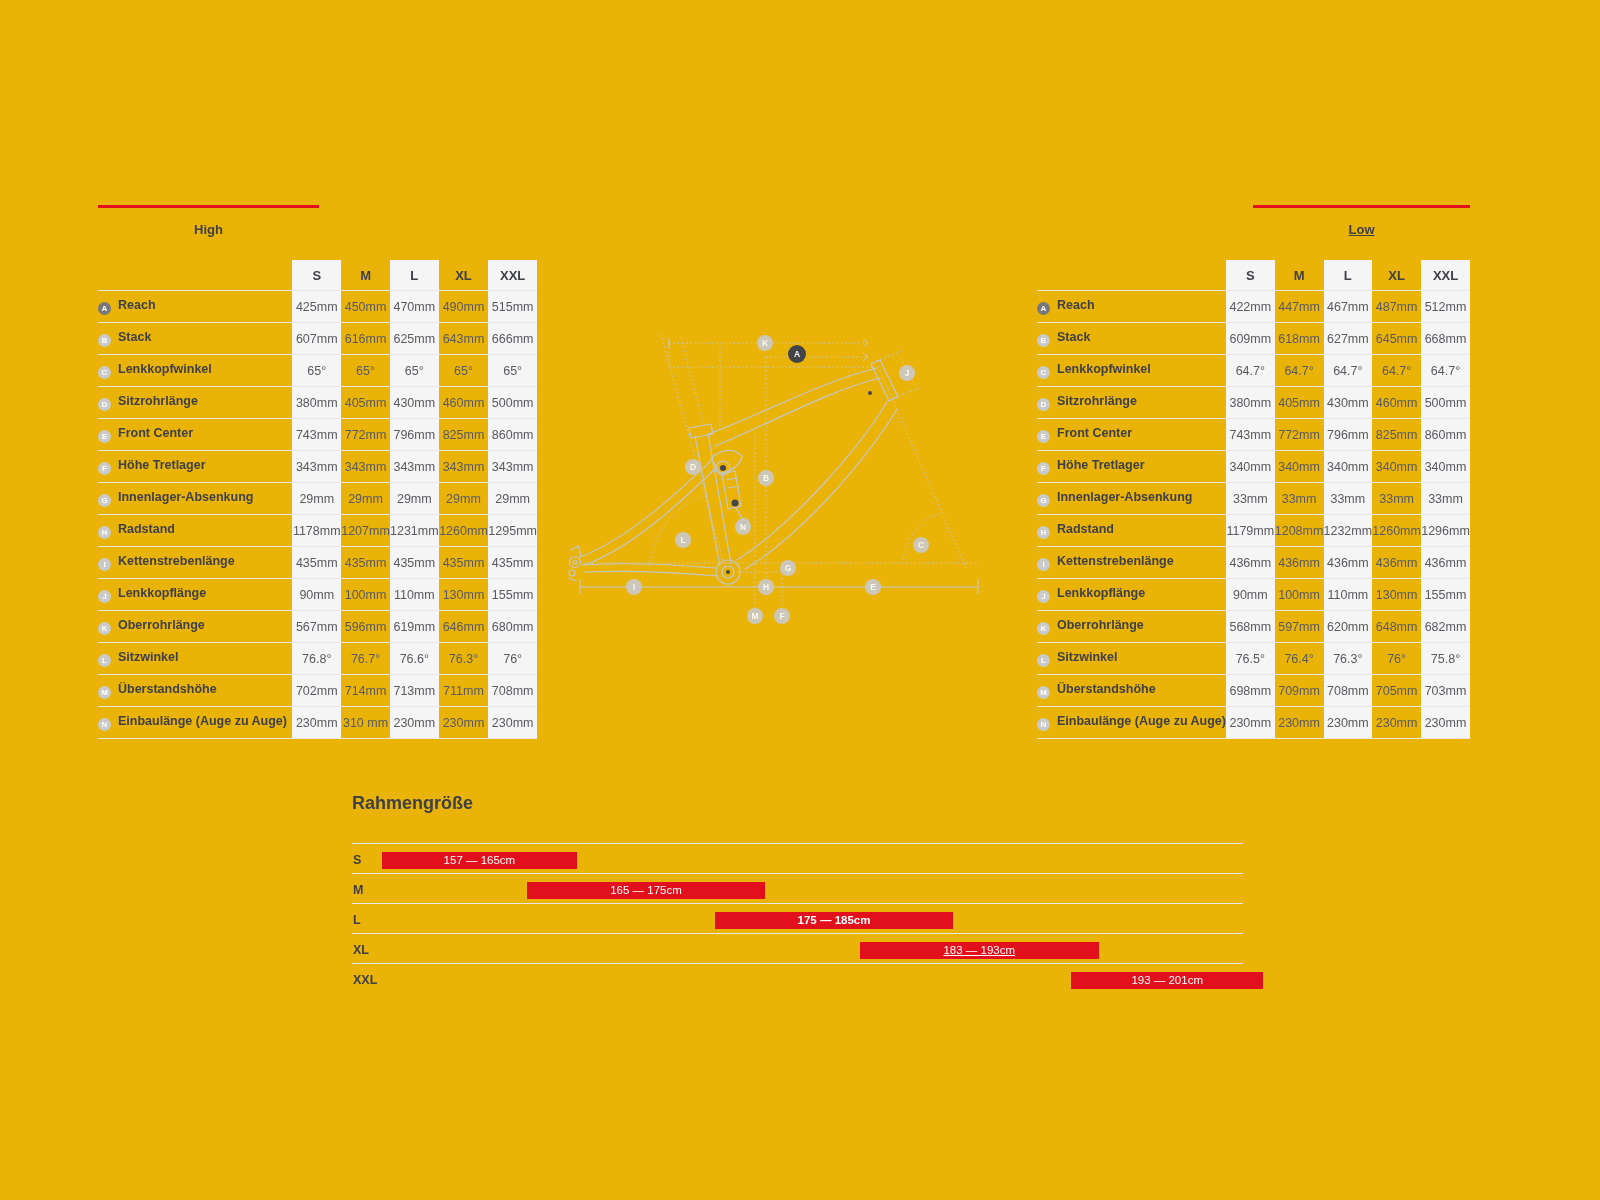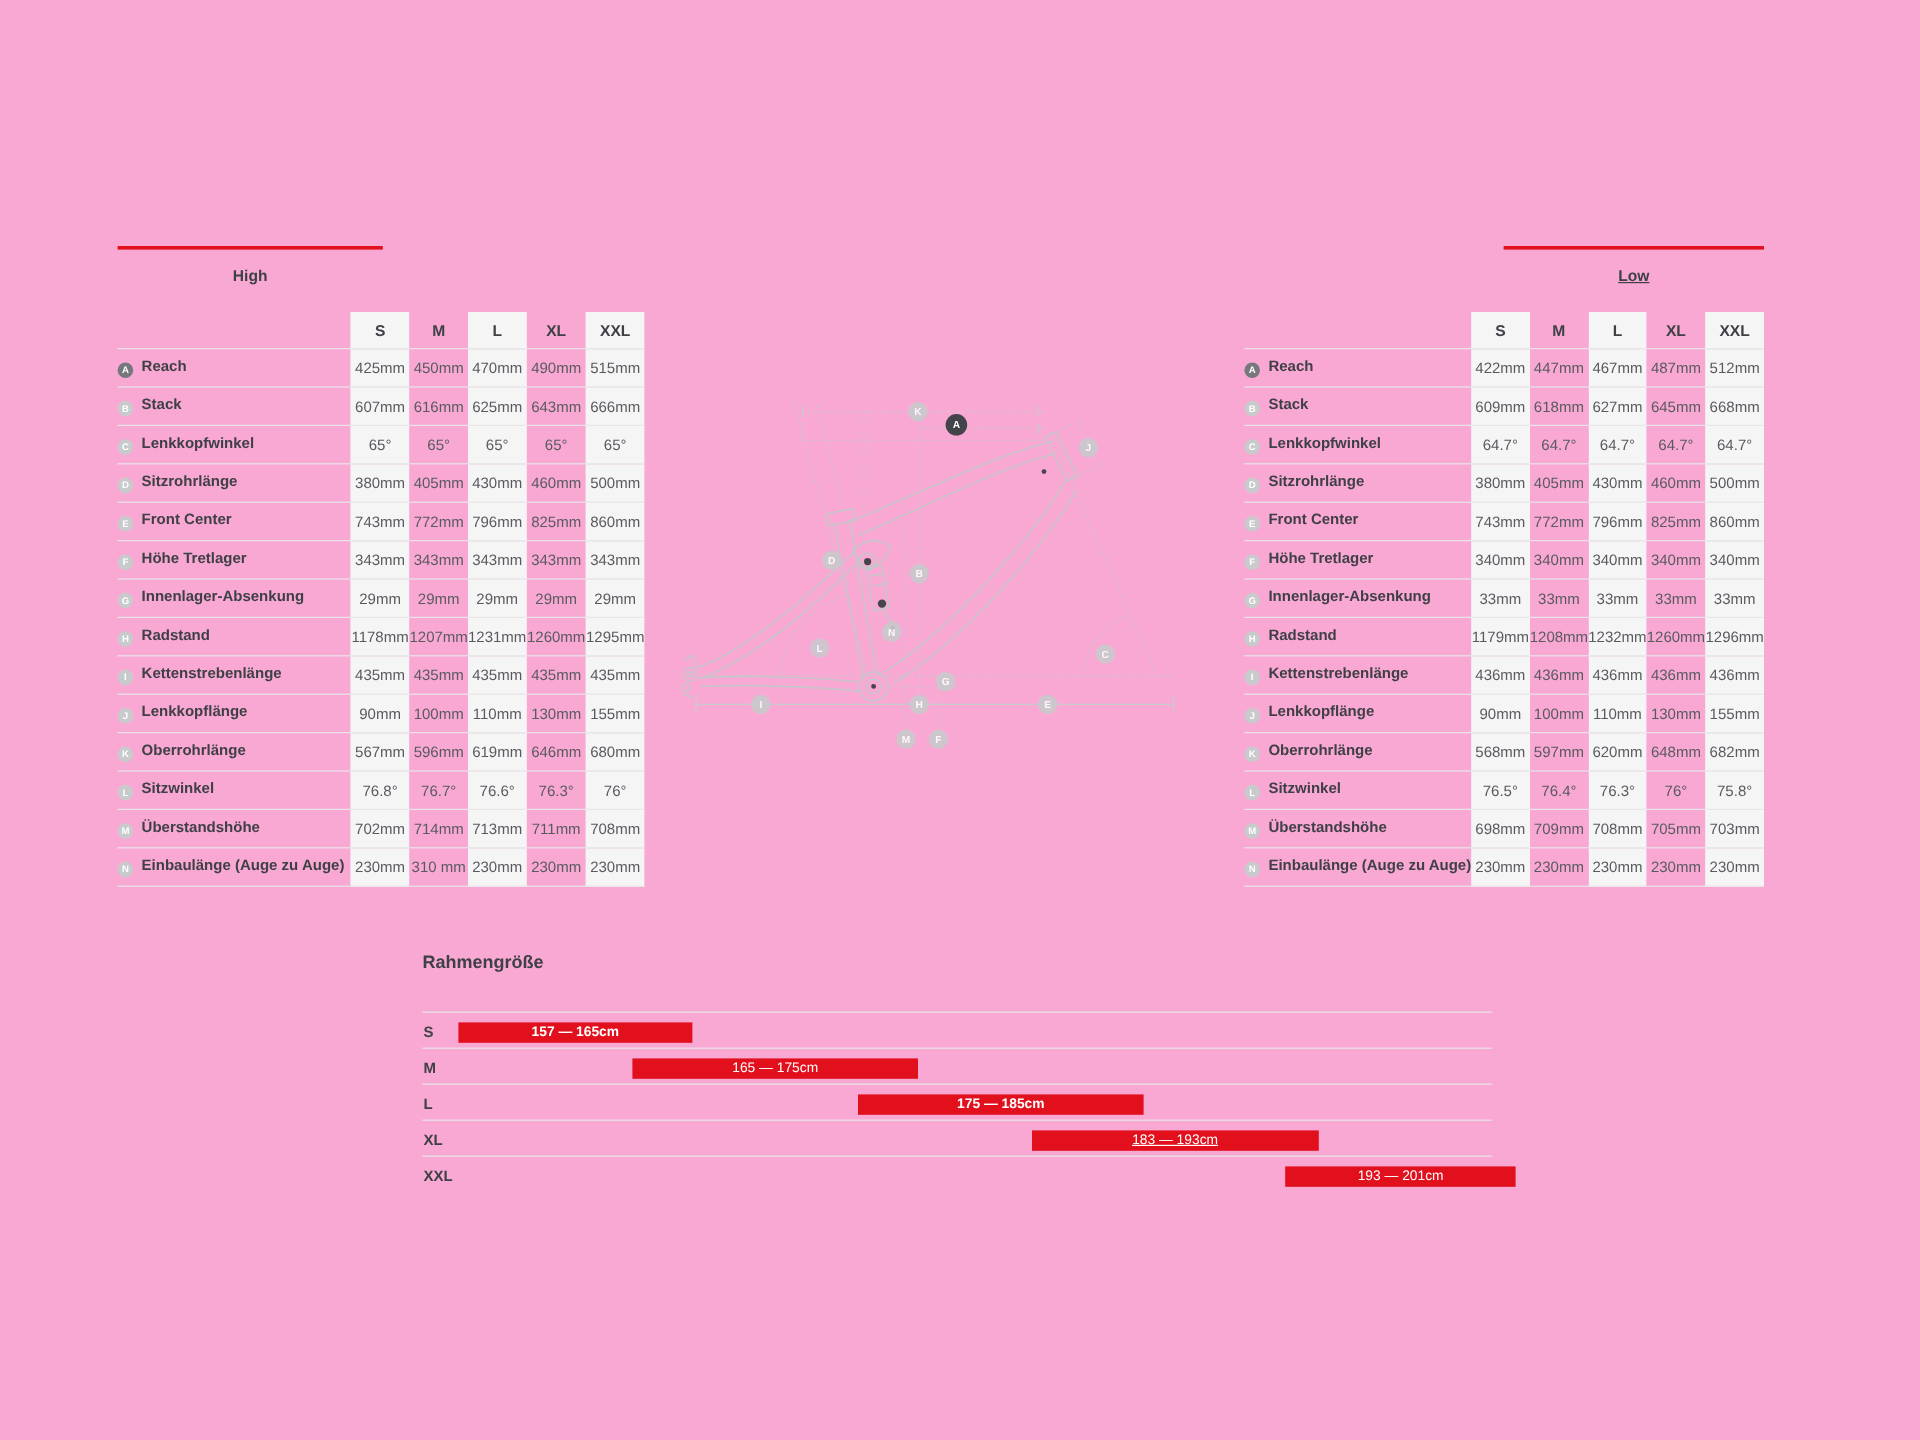--- a/index.html
+++ b/index.html
@@ -1,21 +1,21 @@
 <!DOCTYPE html>
 <html style="--red: #e2101c; --text-dark: #3f4045; --text-val: #595a5f; --badge: #c9cacc; --badge-dark: #77787d; --badge-dark-diagram: #43444a; --row-line: #e7e7e9; --shade: #f5f5f6; --diagram-stroke: #c3c8ca;"><head>
 <meta charset="utf-8">
 <style>
   :root{
     --red:#e2101c; --text-dark:#3f4045; --text-val:#595a5f;
     --badge:#c9cacc; --badge-dark:#77787d; --badge-dark-diagram:#43444a;
     --row-line:#e7e7e9; --shade:#f5f5f6; --diagram-stroke:#c3c8ca;
   }
   html,body{margin:0;padding:0;background:#fff;}
-  #page{position:relative;width:1600px;height:1200px;background:#f9a8d4;overflow:hidden;
+  #page{position:relative;width:1600px;height:1200px;background:#eab308;overflow:hidden;
         font-family:"Liberation Sans","DejaVu Sans",sans-serif;color:var(--text-dark);}
 
   
   .geo{position:absolute;top:205px;}
   .geo.high{left:98px;width:439px;}
   .geo.low{left:1037px;width:433px;}
   .redline{height:3px;background:var(--red);}
   .geo.high .redline{width:221px;}
   .geo.low  .redline{width:217px;margin-left:216px;}
   .sec-title{margin-top:15px;font-size:13px;line-height:14px;font-weight:600;
@@ -40,21 +40,21 @@
   .diagram{position:absolute;left:545px;top:310px;width:440px;height:330px;}
   .diagram svg{position:absolute;left:0;top:0;}
   .dbadge{position:absolute;width:16px;height:16px;border-radius:50%;background:var(--badge);
           color:#fff;font-size:8.5px;font-weight:700;line-height:16px;text-align:center;
           opacity:.9;}
   .dbadge.dark{background:var(--badge-dark-diagram);opacity:1;width:18px;height:18px;
                line-height:18px;}
 
   
   .size-chart{position:absolute;left:352px;top:795px;width:891px;}
-  .size-chart h3{margin:0;font-size:15px;line-height:16px;font-weight:700;color:var(--text-dark);}
+  .size-chart h3{margin:0;font-size:18px;line-height:16px;font-weight:700;color:var(--text-dark);}
   .sc-rows{margin-top:32px;}
   .sc-row{position:relative;height:29px;border-top:1px solid var(--row-line);}
   .sc-label{position:absolute;left:1px;top:8px;font-size:12.5px;font-weight:700;
             line-height:17px;color:var(--text-dark);}
   .sc-bar{position:absolute;top:8px;height:17px;background:var(--red);color:#fff;
           font-size:11.5px;line-height:17px;text-align:center;overflow:hidden;white-space:nowrap;}
 </style>
 </head>
 <body>
 
@@ -434,21 +434,21 @@
         <div class="dbadge" style="left: 202px; top: 298px;">M</div>
         <div class="dbadge" style="left: 229px; top: 298px;">F</div>
       </div>
   </div>
 
   <section class="size-chart">
     <h3>Rahmengröße</h3>
     <div class="sc-rows">
         <div class="sc-row">
           <span class="sc-label">S</span>
-          <div class="sc-bar" style="left: 3.4%; width: 21.8%; font-weight: bold;">157 — 165cm</div>
+          <div class="sc-bar" style="left: 3.4%; width: 21.8%;">157 — 165cm</div>
         </div>
         <div class="sc-row">
           <span class="sc-label">M</span>
           <div class="sc-bar" style="left: 19.6%; width: 26.8%;">165 — 175cm</div>
         </div>
         <div class="sc-row">
           <span class="sc-label">L</span>
           <div class="sc-bar" style="left: 40.7%; width: 26.8%; font-weight: bold;">175 — 185cm</div>
         </div>
         <div class="sc-row">

